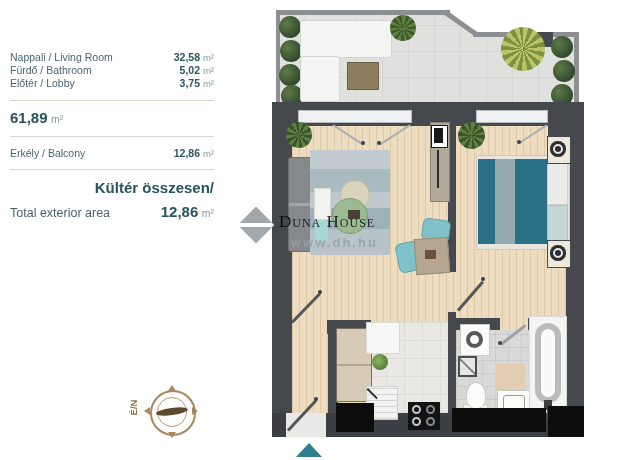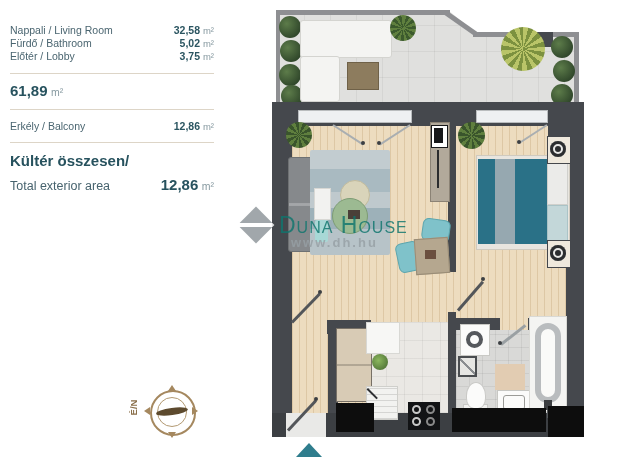--- a/index.html
+++ b/index.html
@@ -1,38 +1,38 @@
 <!DOCTYPE html>
 <html><head>
 <meta charset="utf-8">
 <style>
   html,body{margin:0;padding:0;}
   body{width:640px;height:460px;background:#ffffff;font-family:"Liberation Sans",sans-serif;position:relative;overflow:hidden;}
 
   
-  .panel{position:absolute;left:10px;top:24px;width:204px;color:#4a6570;}
+  .panel{position:absolute;left:10px;top:51px;width:204px;color:#4a6570;text-align:right;}
   .lrow{display:flex;justify-content:space-between;font-size:10.5px;line-height:13.2px;color:#4a6570;}
   .lrow .val{font-weight:bold;color:#2b5561;}
   .lrow .unit{font-weight:normal;color:#8699a0;font-size:9.5px;}
   .rule{border:none;border-top:1px solid #ddd5c7;margin:0;}
   .rule1{margin-top:9px;margin-bottom:8px;}
   .h1{font-size:15px;font-weight:bold;color:#27525e;line-height:18px;}
   .h1 .soft{font-weight:normal;color:#50707b;}
   .bigrow{display:flex;justify-content:space-between;align-items:baseline;margin-top:6px;font-size:12.5px;color:#47636e;}
   .bigval{font-weight:bold;font-size:15px;color:#27525e;}
   .bigunit{font-weight:normal;font-size:10.5px;color:#8699a0;}
   .rule2{margin-top:10px;margin-bottom:10px;}
   .rule3{margin-top:9px;margin-bottom:9px;}
 
   
   .watermark{position:absolute;left:243px;top:208px;width:160px;height:48px;opacity:.82;z-index:6;}
   .wm-diamond{position:absolute;left:0;top:4px;width:26px;height:26px;transform:rotate(45deg);
     background:linear-gradient(135deg,#8d9499 44%,#ffffff 44% 56%,#8d9499 56%);}
-  .wm-name{position:absolute;left:36px;top:4px;font-family:Liberation Sans, sans-serif;font-variant:small-caps;
-    font-size:23px;letter-spacing:1px;color:#0f766e;white-space:nowrap;}
+  .wm-name{position:absolute;left:36px;top:4px;font-family:Liberation Serif, serif;font-variant:small-caps;
+    font-size:17px;letter-spacing:1px;color:#000000;white-space:nowrap;}
   .wm-url{position:absolute;left:48px;top:27px;font-size:13px;font-weight:bold;letter-spacing:2px;color:#97a0a5;}
 
   
   .compass{position:absolute;left:128px;top:388px;width:70px;height:50px;}
   .c-outer{position:absolute;left:22px;top:2px;width:42px;height:42px;border:2px solid #a5885f;border-radius:50%;}
   .c-inner{position:absolute;left:29px;top:9px;width:28px;height:28px;border:1.5px solid #b39a73;border-radius:50%;}
   .c-needle{position:absolute;left:28px;top:20px;width:32px;height:7px;background:#5d4a2e;border-radius:50%;transform:rotate(-8deg);}
   .c-tick{position:absolute;width:0;height:0;}
   .c-n{left:40px;top:-3px;border-left:4px solid transparent;border-right:4px solid transparent;border-bottom:6px solid #a5885f;}
   .c-s{left:40px;top:44px;border-left:4px solid transparent;border-right:4px solid transparent;border-top:6px solid #a5885f;}

